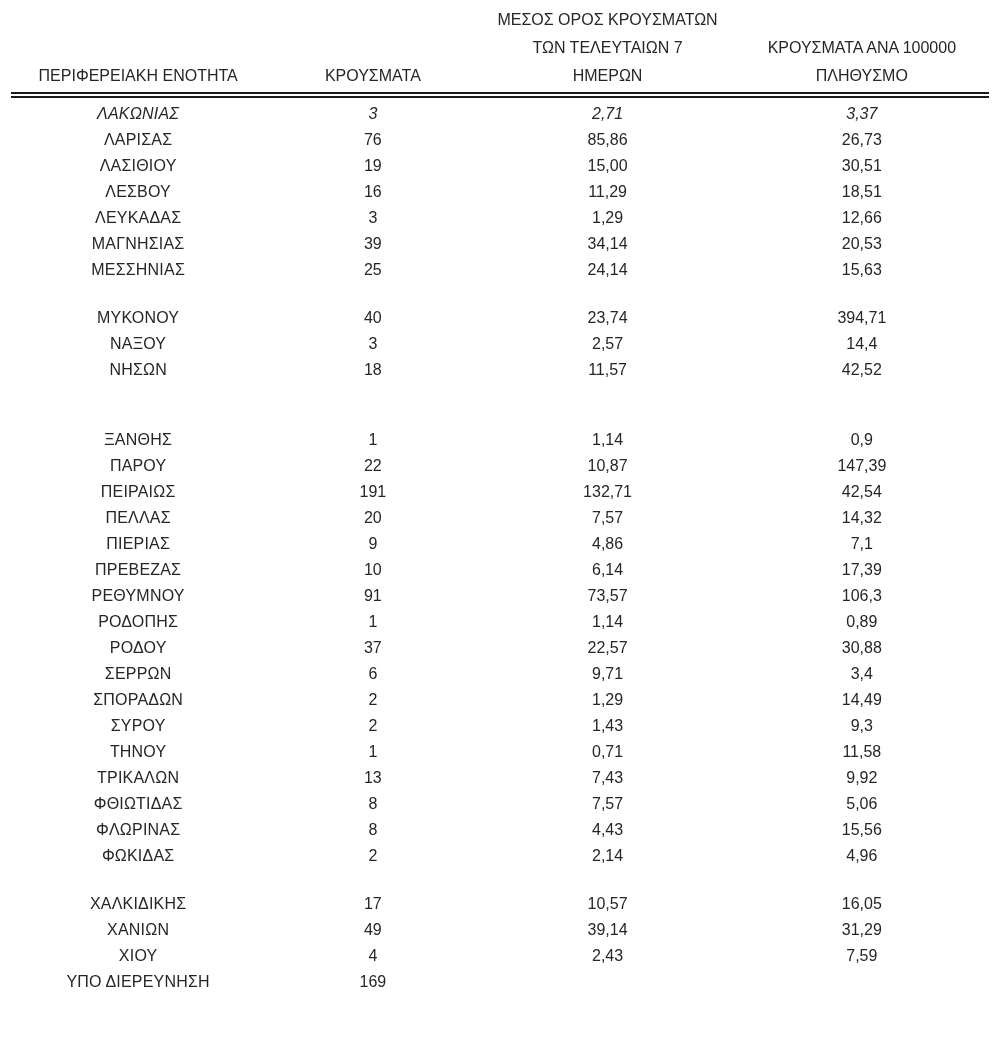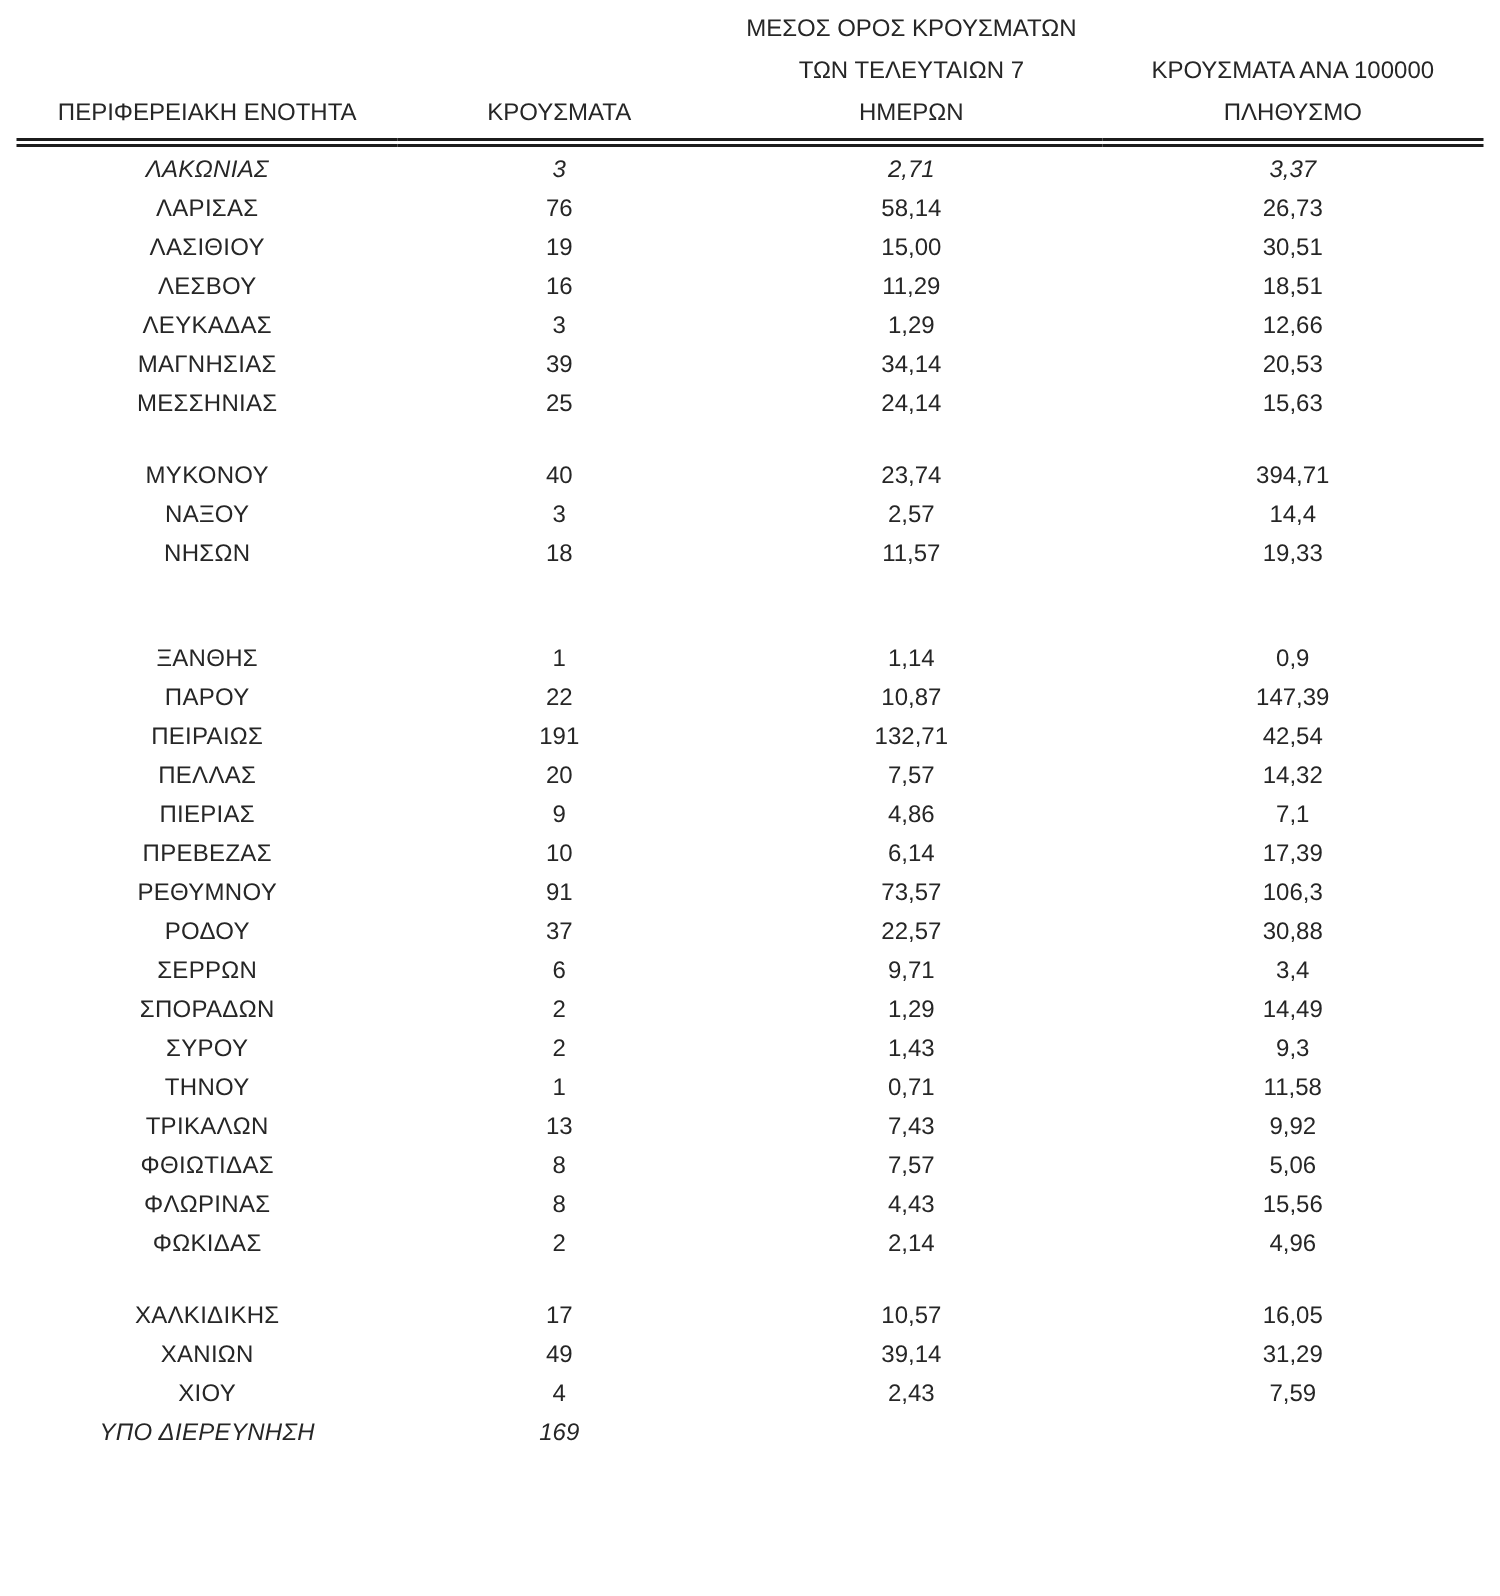--- a/index.html
+++ b/index.html
@@ -44,21 +44,20 @@
     letter-spacing: 0.2px;
   }
   tr.spacer td {
     height: 22px;
   }
   tr.first-data td {
     padding-top: 3px;
     font-style: italic;
   }
   tr.italic td {
-    font-style: italic;
     text-align: center;
   }
 </style>
 </head>
 <body>
 
 <div class="page">
   <table class="cases-table">
     <colgroup>
       <col style="width:26%">
@@ -80,21 +79,21 @@
     <tbody>
         <tr class="data-row first-data">
     <td class="c-region">ΛΑΚΩΝΙΑΣ</td>
     <td class="c-cases">3</td>
     <td class="c-avg7">2,71</td>
     <td class="c-per100k">3,37</td>
   </tr>
         <tr class="data-row">
     <td class="c-region">ΛΑΡΙΣΑΣ</td>
     <td class="c-cases">76</td>
-    <td class="c-avg7">58,14</td>
+    <td class="c-avg7">85,86</td>
     <td class="c-per100k">26,73</td>
   </tr>
         <tr class="data-row">
     <td class="c-region">ΛΑΣΙΘΙΟΥ</td>
     <td class="c-cases">19</td>
     <td class="c-avg7">15,00</td>
     <td class="c-per100k">30,51</td>
   </tr>
         <tr class="data-row">
     <td class="c-region">ΛΕΣΒΟΥ</td>
@@ -132,21 +131,21 @@
         <tr class="data-row">
     <td class="c-region">ΝΑΞΟΥ</td>
     <td class="c-cases">3</td>
     <td class="c-avg7">2,57</td>
     <td class="c-per100k">14,4</td>
   </tr>
         <tr class="data-row">
     <td class="c-region">ΝΗΣΩΝ</td>
     <td class="c-cases">18</td>
     <td class="c-avg7">11,57</td>
-    <td class="c-per100k">19,33</td>
+    <td class="c-per100k">42,52</td>
   </tr>
         <tr class="spacer">
           <td colspan="4"></td>
         </tr>
         <tr class="spacer">
           <td colspan="4"></td>
         </tr>
         <tr class="data-row">
     <td class="c-region">ΞΑΝΘΗΣ</td>
     <td class="c-cases">1</td>
@@ -181,20 +180,26 @@
     <td class="c-region">ΠΡΕΒΕΖΑΣ</td>
     <td class="c-cases">10</td>
     <td class="c-avg7">6,14</td>
     <td class="c-per100k">17,39</td>
   </tr>
         <tr class="data-row">
     <td class="c-region">ΡΕΘΥΜΝΟΥ</td>
     <td class="c-cases">91</td>
     <td class="c-avg7">73,57</td>
     <td class="c-per100k">106,3</td>
+  </tr>
+        <tr class="data-row">
+    <td class="c-region">ΡΟΔΟΠΗΣ</td>
+    <td class="c-cases">1</td>
+    <td class="c-avg7">1,14</td>
+    <td class="c-per100k">0,89</td>
   </tr>
         <tr class="data-row">
     <td class="c-region">ΡΟΔΟΥ</td>
     <td class="c-cases">37</td>
     <td class="c-avg7">22,57</td>
     <td class="c-per100k">30,88</td>
   </tr>
         <tr class="data-row">
     <td class="c-region">ΣΕΡΡΩΝ</td>
     <td class="c-cases">6</td>

